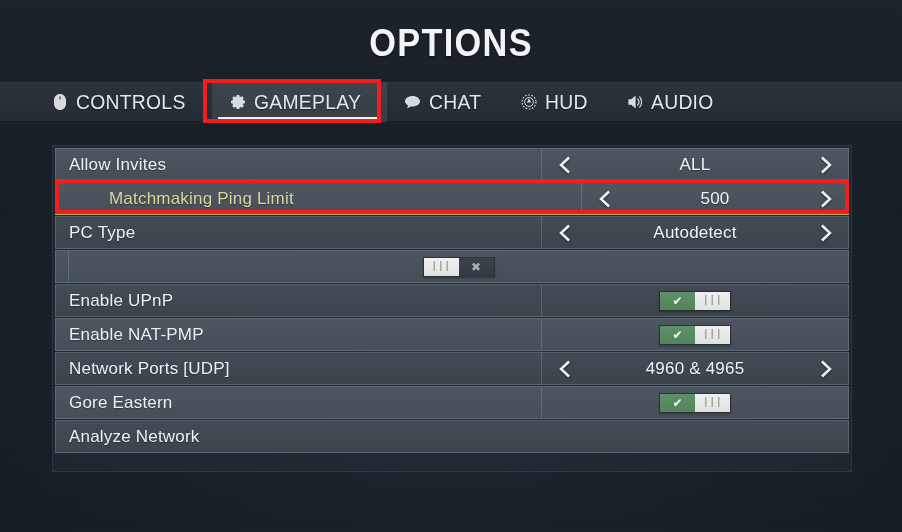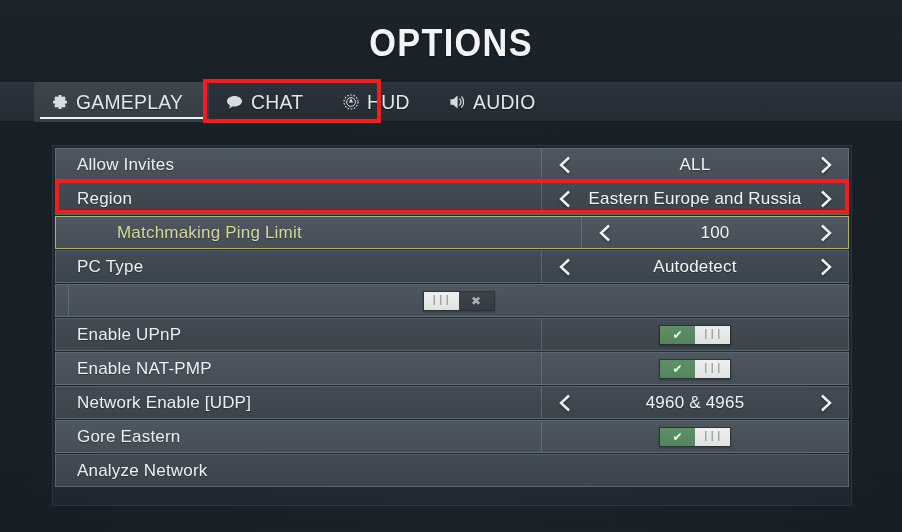--- a/index.html
+++ b/index.html
@@ -142,21 +142,21 @@
     border: 1px solid #b5b268;
     background: linear-gradient(180deg, #4e5760 0%, #464f57 100%);
   }
   .row.highlight .row-label { color: #d8d79a; margin-left: 40px; }
 
   .row-label {
     flex: none;
     width: 473px;
     display: flex;
     align-items: center;
-    padding-left: 21px;
+    padding-left: 13px;
     font-family: "Liberation Sans Narrow", "Liberation Sans", sans-serif;
     font-size: 17px;
     color: #eef1f3;
     letter-spacing: 0.2px;
     transform-origin: left center;
     text-shadow: 0 1px 1px rgba(0,0,0,0.35);
     white-space: nowrap;
   }
 
   .row-value {
@@ -252,20 +252,28 @@
 </head>
 <body>
 
 <div id="screen">
 
   <div class="title-bar">
     <div class="page-title">OPTIONS</div>
   </div>
 
   <div class="tab-bar" id="tab-bar">
+      <div class="tab">
+        <span class="tab-icon">
+          <svg width="12" height="16" viewBox="0 0 12 16">
+            <path fill="#e6eaed" d="M6 0C2.7 0 0 2.7 0 6v4c0 3.3 2.7 6 6 6s6-2.7 6-6V6c0-3.3-2.7-6-6-6zm.5 2.2c0 0 0 0 0 0v3.3h-1V2.2h1z"></path>
+          </svg>
+        </span>
+        <span class="tab-label">CONTROLS</span>
+      </div>
       <div class="tab active">
         <span class="tab-icon">
           <svg width="16" height="16" viewBox="0 0 16 16">
             <path fill="#e6eaed" d="M8 5.1A2.9 2.9 0 1 0 8 10.9 2.9 2.9 0 0 0 8 5.1zm0 4.5A1.6 1.6 0 1 1 8 6.4a1.6 1.6 0 0 1 0 3.2z"></path>
             <path fill="#e6eaed" d="M15 6.7l-1.6-.3a5.6 5.6 0 0 0-.5-1.2l.9-1.3-1.7-1.7-1.3.9a5.6 5.6 0 0 0-1.2-.5L9.3 1H6.7l-.3 1.6a5.6 5.6 0 0 0-1.2.5l-1.3-.9-1.7 1.7.9 1.3a5.6 5.6 0 0 0-.5 1.2L1 6.7v2.6l1.6.3c.12.42.29.82.5 1.2l-.9 1.3 1.7 1.7 1.3-.9c.38.21.78.38 1.2.5l.3 1.6h2.6l.3-1.6c.42-.12.82-.29 1.2-.5l1.3.9 1.7-1.7-.9-1.3c.21-.38.38-.78.5-1.2l1.6-.3z"></path>
           </svg>
         </span>
         <span class="tab-label">GAMEPLAY</span>
       </div>
       <div class="tab">
@@ -308,45 +316,29 @@
             </svg>
           </span>
           <span class="value-text">ALL</span>
           <span class="arrow">
             <svg width="13" height="18" viewBox="0 0 13 18">
               <path fill="#f0f3f5" d="M1.8 0.6 0.1 2.4 7.1 9l-7 6.6 1.7 1.8L10.8 9z"></path>
             </svg>
           </span>
         </div>
       </div>
-      <div class="row alt">
-        <div class="row-label">Region</div>
-        <div class="row-value">
-          <span class="arrow">
-            <svg width="13" height="18" viewBox="0 0 13 18">
-              <path fill="#f0f3f5" d="M11.2 0.6 12.9 2.4 5.9 9l7 6.6-1.7 1.8L2.2 9z"></path>
-            </svg>
-          </span>
-          <span class="value-text">Eastern Europe and Russia</span>
-          <span class="arrow">
-            <svg width="13" height="18" viewBox="0 0 13 18">
-              <path fill="#f0f3f5" d="M1.8 0.6 0.1 2.4 7.1 9l-7 6.6 1.7 1.8L10.8 9z"></path>
-            </svg>
-          </span>
-        </div>
-      </div>
       <div class="row highlight">
         <div class="row-label">Matchmaking Ping Limit</div>
         <div class="row-value">
           <span class="arrow">
             <svg width="13" height="18" viewBox="0 0 13 18">
               <path fill="#f0f3f5" d="M11.2 0.6 12.9 2.4 5.9 9l7 6.6-1.7 1.8L2.2 9z"></path>
             </svg>
           </span>
-          <span class="value-text">100</span>
+          <span class="value-text">500</span>
           <span class="arrow">
             <svg width="13" height="18" viewBox="0 0 13 18">
               <path fill="#f0f3f5" d="M1.8 0.6 0.1 2.4 7.1 9l-7 6.6 1.7 1.8L10.8 9z"></path>
             </svg>
           </span>
         </div>
       </div>
       <div class="row alt">
         <div class="row-label">PC Type</div>
         <div class="row-value">
@@ -395,21 +387,21 @@
             <span class="toggle">
               <span class="toggle-half state-on">✔</span>
               <span class="toggle-half knob">
                 <span class="knob-grip">|||</span>
               </span>
             </span>
           </span>
         </div>
       </div>
       <div class="row alt">
-        <div class="row-label">Network Enable [UDP]</div>
+        <div class="row-label">Network Ports [UDP]</div>
         <div class="row-value">
           <span class="arrow">
             <svg width="13" height="18" viewBox="0 0 13 18">
               <path fill="#f0f3f5" d="M11.2 0.6 12.9 2.4 5.9 9l7 6.6-1.7 1.8L2.2 9z"></path>
             </svg>
           </span>
           <span class="value-text">4960 &amp; 4965</span>
           <span class="arrow">
             <svg width="13" height="18" viewBox="0 0 13 18">
               <path fill="#f0f3f5" d="M1.8 0.6 0.1 2.4 7.1 9l-7 6.6 1.7 1.8L10.8 9z"></path>

